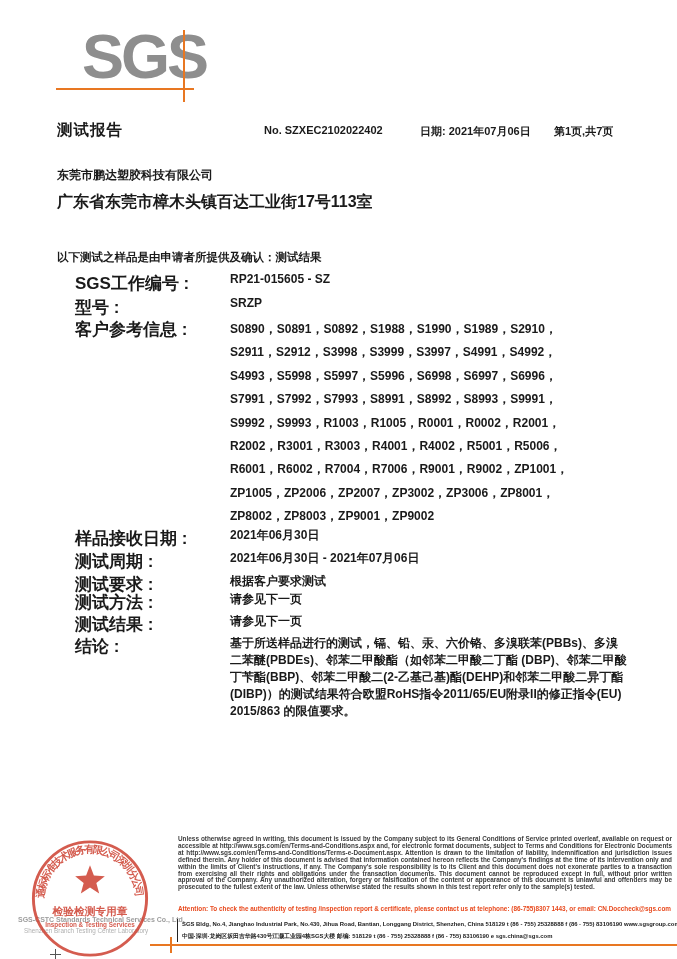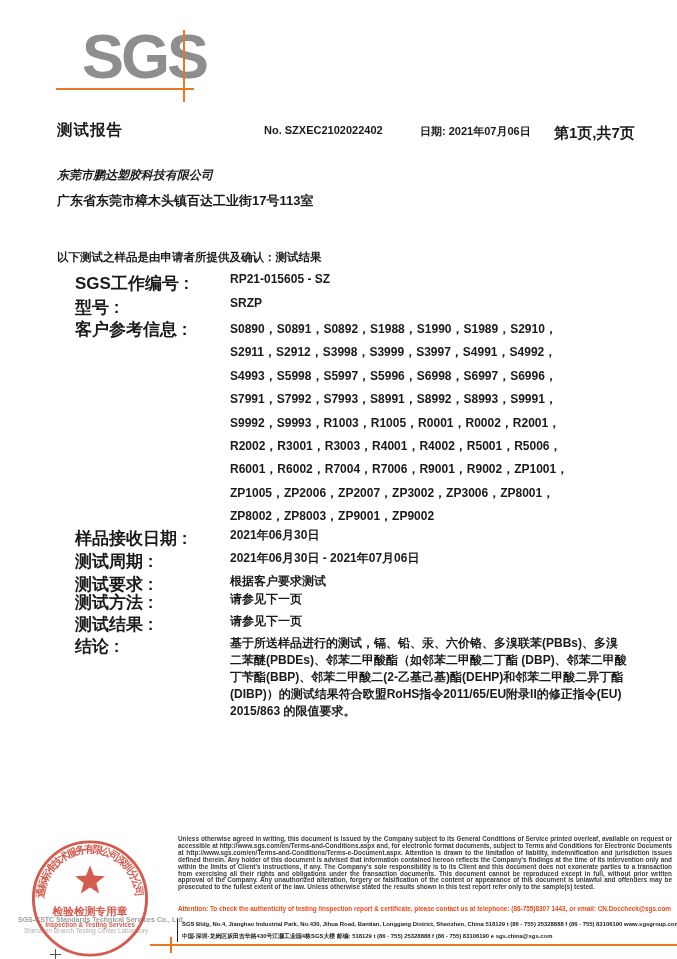--- a/index.html
+++ b/index.html
@@ -7,24 +7,24 @@
         font-family:"Liberation Sans","DejaVu Sans",sans-serif;color:#1a1a1a;}
   
   .logo-text{position:absolute;left:82px;top:26px;font-size:63px;font-weight:bold;
              color:#8e8e8e;letter-spacing:-3px;line-height:60px;}
   .logo-hline{position:absolute;left:56px;top:88px;width:138px;height:2px;background:#e87722;}
   .logo-vline{position:absolute;left:183px;top:30px;width:2px;height:72px;background:#e87722;}
   
   .doc-title{position:absolute;left:57px;top:120px;font-size:15.5px;font-weight:bold;letter-spacing:1px;}
   .report-no{position:absolute;left:240px;top:124px;font-size:11px;font-weight:bold;padding-left:24px;}
   .report-date{position:absolute;left:420px;top:124px;font-size:11px;font-weight:bold;text-align:right;}
-  .report-pages{position:absolute;left:554px;top:124px;font-size:15px;font-weight:bold;}
+  .report-pages{position:absolute;left:554px;top:124px;font-size:11px;font-weight:bold;}
   
-  .company-name{position:absolute;left:57px;top:167px;font-size:12px;font-weight:bold;font-style:italic;}
-  .company-address{position:absolute;left:57px;top:192px;font-size:13px;font-weight:bold;}
+  .company-name{position:absolute;left:57px;top:167px;font-size:12px;font-weight:bold;}
+  .company-address{position:absolute;left:57px;top:192px;font-size:16px;font-weight:bold;}
   .sample-statement{position:absolute;left:57px;top:250px;font-size:11.5px;font-weight:bold;}
   
   .row{position:absolute;left:0;right:0;}
   .row .lab{position:absolute;left:75px;top:0;font-size:17px;font-weight:bold;white-space:nowrap;}
   .row .val{position:absolute;left:230px;top:0;font-size:12px;font-weight:bold;white-space:nowrap;}
   .r0{top:272px}.r1{top:296px}.r2{top:318px}.r3{top:527px}.r4{top:550px}
   .r5{top:573px}.r6{top:591px}.r7{top:613px}.r8{top:635px}
   .val.multiline{white-space:pre-line;line-height:23.4px;}
   .val.para{white-space:normal;width:398px;line-height:17px;}
   

